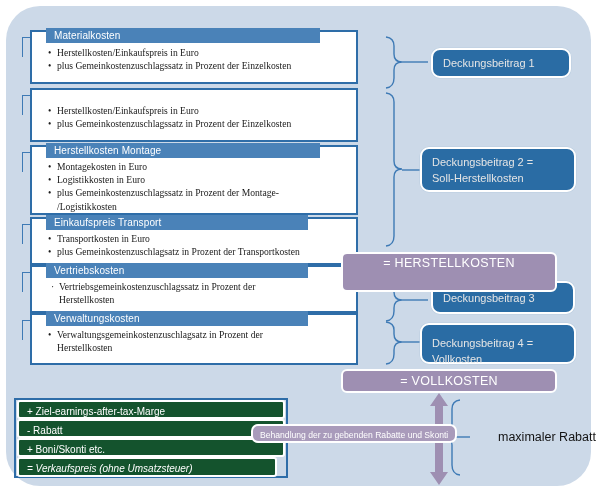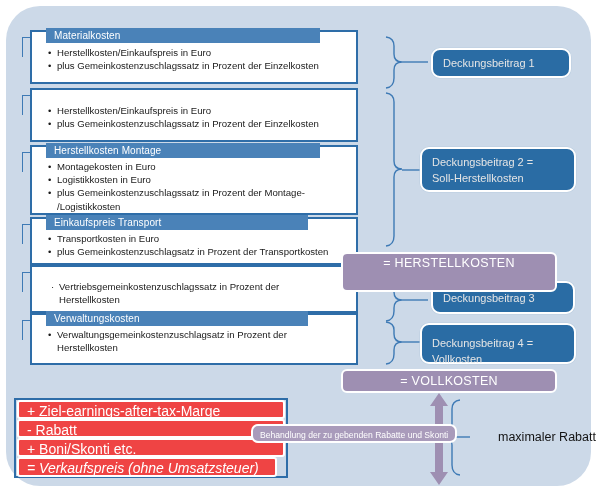--- a/index.html
+++ b/index.html
@@ -35,20 +35,21 @@
     box-sizing:border-box;
     white-space:nowrap;
     letter-spacing:.1px;
   }
   .bullets{
     position:absolute;
     left:10px;right:6px;
     color:#1a1a1a;
     font-size:9.6px;
     line-height:13.2px;
+    font-family:Liberation Serif, serif;
   }
   .bullets div{
     position:relative;
     padding-left:9px;
     white-space:pre-line;
   }
   .bullets div:before{
     content:"\2022";
     position:absolute;left:0;top:0;
     font-size:9.6px;
@@ -78,25 +79,25 @@
     border-radius:6px;
     color:#ffffff;
     text-align:center;
     box-sizing:border-box;
     font-size:12.5px;
     letter-spacing:.3px;
   }
   
   .step{
     position:absolute;
-    background:#ef4444;
+    background:#14532d;
     border:2px solid #ffffff;
     border-radius:3px;
     color:#ffffff;
-    font-size:14px;
+    font-size:10px;
     line-height:17px;
     padding:1px 0 1px 8px;
     box-sizing:border-box;
     white-space:nowrap;
   }
   .steps-frame{
     position:absolute;
     border:2px solid #2e6da8;
     box-sizing:border-box;
     background:transparent;
@@ -196,20 +197,21 @@
   </div>
 
   <div class="costbox" style="left:30px;top:217px;width:328px;height:48px;"></div>
   <div class="cap" style="left:46px;top:215px;width:262px;height:15px;">Einkaufspreis Transport</div>
   <div class="bullets" style="left:48px;top:232px;width:302px;">
     <div>Transportkosten in Euro</div>
     <div>plus Gemeinkostenzuschlagsatz in Prozent der Transportkosten</div>
   </div>
 
   <div class="costbox" style="left:30px;top:265px;width:328px;height:48px;"></div>
+  <div class="cap" style="left:46px;top:263px;width:262px;height:15px;">Vertriebskosten</div>
   <div class="bullets thin" style="left:50px;top:280px;width:280px;">
     <div>Vertriebsgemeinkostenzuschlagssatz in Prozent der
 Herstellkosten</div>
   </div>
 
   <div class="costbox" style="left:30px;top:313px;width:328px;height:52px;"></div>
   <div class="cap" style="left:46px;top:311px;width:262px;height:15px;">Verwaltungskosten</div>
   <div class="bullets" style="left:48px;top:328px;width:280px;">
     <div>Verwaltungsgemeinkostenzuschlagsatz in Prozent der
 Herstellkosten</div>

